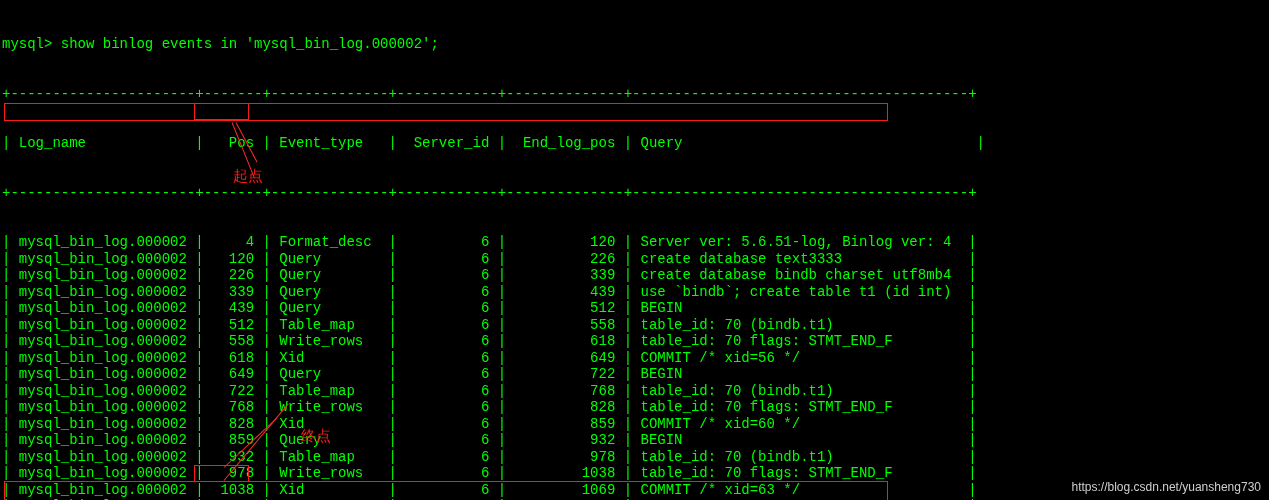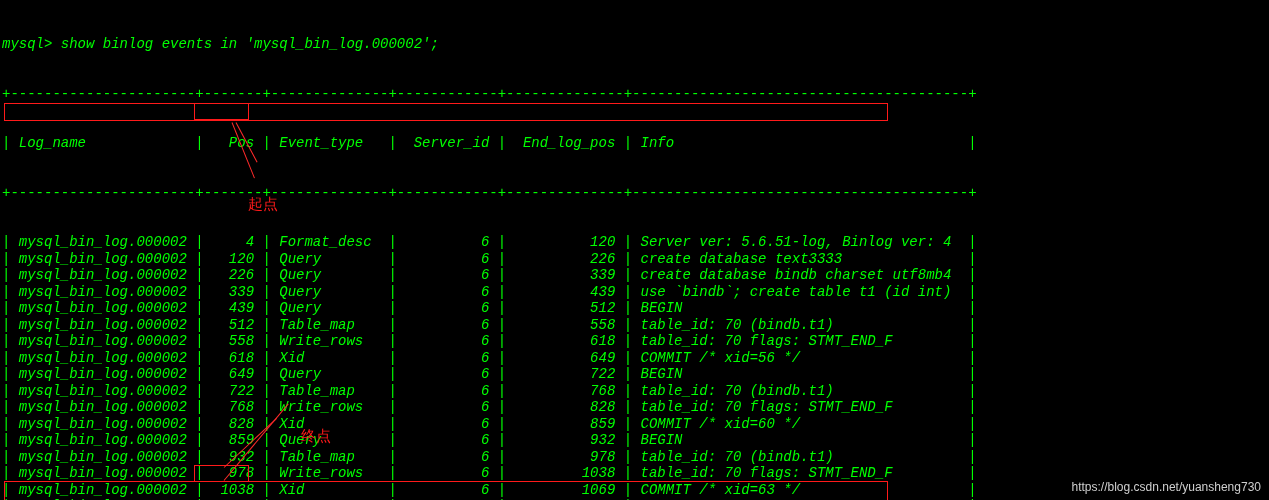--- a/index.html
+++ b/index.html
@@ -8,21 +8,21 @@
     font-family: "Courier New", Consolas, monospace;
     font-size:14px;
     color:#00ff00;
     line-height:16.5px;
     width:1269px;
     height:500px;
     overflow:hidden;
     position:relative;
   }
   .terminal { padding:3px 2px; white-space:pre; position:relative; }
-  .row { white-space:pre;font-style:italic; }
+  .row { white-space:pre; }
   .sep-row { white-space:pre; }
 
   
   .hl {
     position:absolute;
     border:1px solid #ff1a1a;
     pointer-events:none;
   }
   .hl1 { left:4px; top:103px; width:884px; height:18px; }
   .hl2 { left:4px; top:481px; width:884px; height:20px; }
@@ -42,39 +42,39 @@
   .l3 { left:224px; top:467px; width:72px; transform:rotate(-43deg);}
   .l4 { left:224px; top:480px; width:100px; transform:rotate(-50deg);}
 
   .anno {
     position:absolute;
     color:#ff1a1a;
     font-family:"SimSun","Microsoft YaHei",sans-serif;
     font-size:15px;
     pointer-events:none;
   }
-  .anno1 { left:248px; top:168px;margin-top:28px; }
+  .anno1 { left:233px; top:168px; }
   .anno2 { left:301px; top:428px; }
 
   .watermark {
     position:absolute;
     right:8px;
     bottom:5px;
     color:#cfcfcf;
     font-family:Arial, sans-serif;
     font-size:12px;
   }
 </style>
 </head>
 <body>
 
 <div class="terminal">
   <div class="row">mysql&gt; show binlog events in 'mysql_bin_log.000002';</div>
   <div class="sep-row" id="sep1">+----------------------+-------+--------------+------------+--------------+----------------------------------------+</div>
-  <div class="row" id="header-row">| Log_name             |   Pos | Event_type   |  Server_id |  End_log_pos | Info                                   |</div>
+  <div class="row" id="header-row">| Log_name             |   Pos | Event_type   |  Server_id |  End_log_pos | Query                                   |</div>
   <div class="sep-row" id="sep2">+----------------------+-------+--------------+------------+--------------+----------------------------------------+</div>
   <div id="rows-container"><div class="row">| mysql_bin_log.000002 |     4 | Format_desc  |          6 |          120 | Server ver: 5.6.51-log, Binlog ver: 4  |</div><div class="row">| mysql_bin_log.000002 |   120 | Query        |          6 |          226 | create database text3333               |</div><div class="row">| mysql_bin_log.000002 |   226 | Query        |          6 |          339 | create database bindb charset utf8mb4  |</div><div class="row">| mysql_bin_log.000002 |   339 | Query        |          6 |          439 | use `bindb`; create table t1 (id int)  |</div><div class="row">| mysql_bin_log.000002 |   439 | Query        |          6 |          512 | BEGIN                                  |</div><div class="row">| mysql_bin_log.000002 |   512 | Table_map    |          6 |          558 | table_id: 70 (bindb.t1)                |</div><div class="row">| mysql_bin_log.000002 |   558 | Write_rows   |          6 |          618 | table_id: 70 flags: STMT_END_F         |</div><div class="row">| mysql_bin_log.000002 |   618 | Xid          |          6 |          649 | COMMIT /* xid=56 */                    |</div><div class="row">| mysql_bin_log.000002 |   649 | Query        |          6 |          722 | BEGIN                                  |</div><div class="row">| mysql_bin_log.000002 |   722 | Table_map    |          6 |          768 | table_id: 70 (bindb.t1)                |</div><div class="row">| mysql_bin_log.000002 |   768 | Write_rows   |          6 |          828 | table_id: 70 flags: STMT_END_F         |</div><div class="row">| mysql_bin_log.000002 |   828 | Xid          |          6 |          859 | COMMIT /* xid=60 */                    |</div><div class="row">| mysql_bin_log.000002 |   859 | Query        |          6 |          932 | BEGIN                                  |</div><div class="row">| mysql_bin_log.000002 |   932 | Table_map    |          6 |          978 | table_id: 70 (bindb.t1)                |</div><div class="row">| mysql_bin_log.000002 |   978 | Write_rows   |          6 |         1038 | table_id: 70 flags: STMT_END_F         |</div><div class="row">| mysql_bin_log.000002 |  1038 | Xid          |          6 |         1069 | COMMIT /* xid=63 */                    |</div><div class="row">| mysql_bin_log.000002 |  1069 | Query        |          6 |         1142 | BEGIN                                  |</div></div>
 </div>
 
 <div class="hl hl1"></div>
 <div class="hl hl4"></div>
 <div class="hl hl2"></div>
 <div class="hl hl3"></div>
 
 <div class="line l1"></div>

